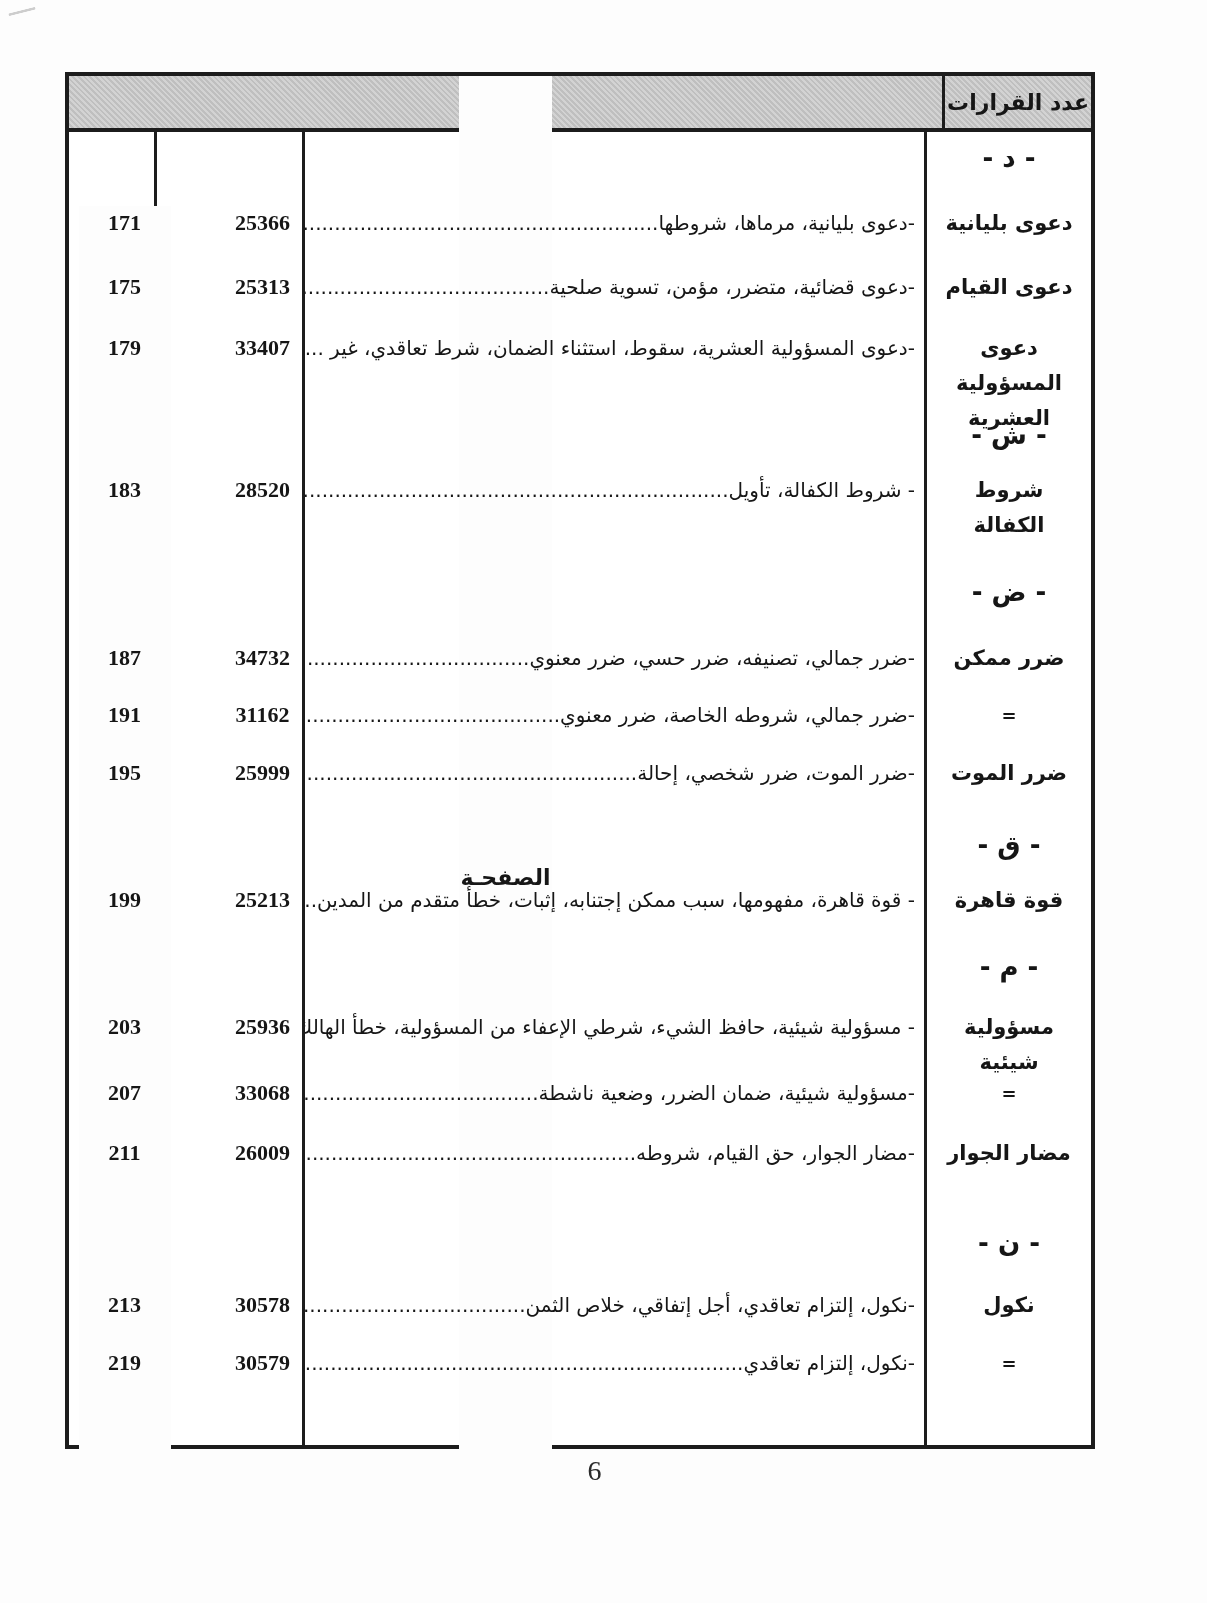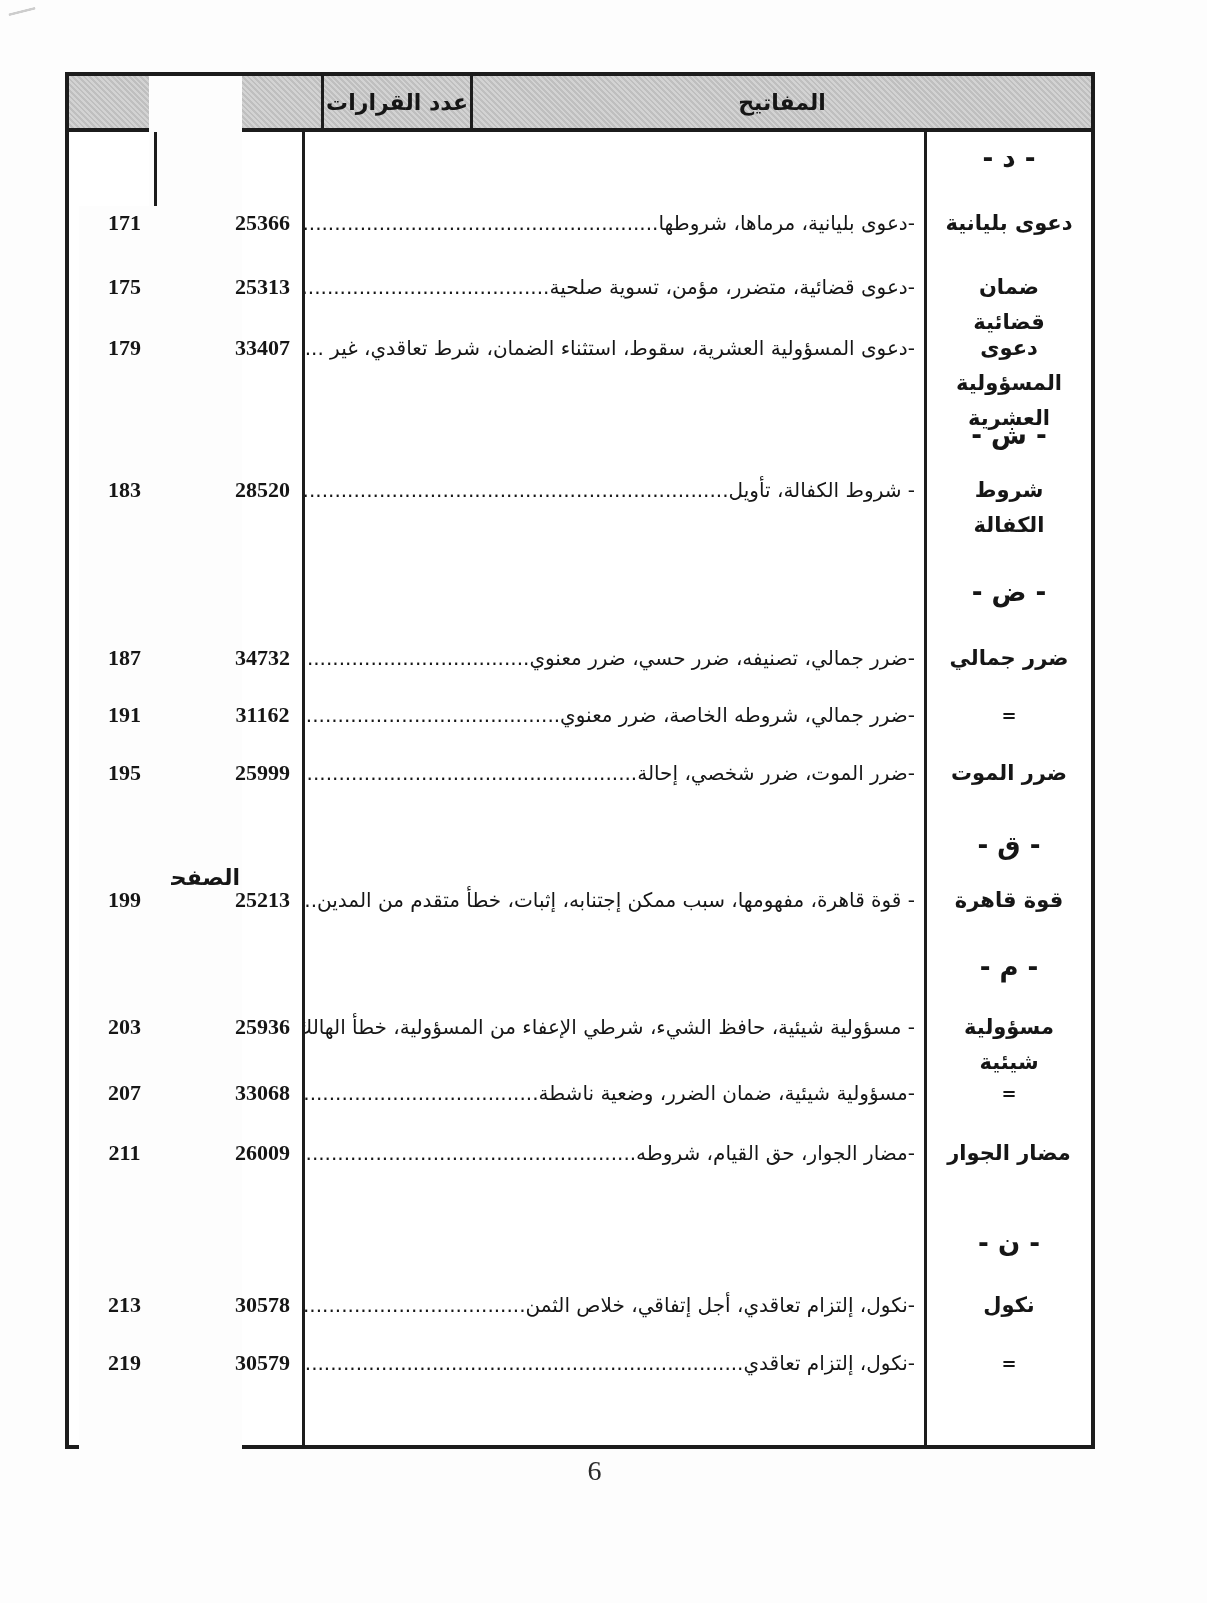--- a/index.html
+++ b/index.html
@@ -135,21 +135,20 @@
   }
 </style>
 </head>
 <body>
 
 <div class="page">
   <div class="artifact"></div>
 
   <div class="toc-table">
     <div class="thead">
-      <div class="th keys">المفاتيح</div>
       <div class="th decisions">عدد القرارات</div>
       <div class="th page">الصفحـة</div>
     </div>
 
     <div class="tbody">
       <div class="vline v1"></div>
       <div class="vline v2"></div>
       <div class="vline v3"></div>
 
       <div class="section-letter" style="top:8px">- د -</div>
@@ -160,42 +159,42 @@
       <div class="section-letter" style="top:1093px">- ن -</div>
 
       <div class="trow" style="top:74px">
         <div class="td subject">دعوى بليانية</div>
         <div class="td keys">-دعوى بليانية، مرماها، شروطها.....................................................................</div>
         <div class="td decisions">25366</div>
         <div class="td page">171</div>
       </div>
 
       <div class="trow" style="top:138px">
-        <div class="td subject">ضمان قضائية</div>
+        <div class="td subject">دعوى القيام</div>
         <div class="td keys">-دعوى قضائية، متضرر، مؤمن، تسوية صلحية.......................................................</div>
         <div class="td decisions">25313</div>
         <div class="td page">175</div>
       </div>
 
       <div class="trow" style="top:199px">
         <div class="td subject">دعوى المسؤولية العشرية</div>
         <div class="td keys">-دعوى المسؤولية العشرية، سقوط، استثناء الضمان، شرط تعاقدي، غير ........</div>
         <div class="td decisions">33407</div>
         <div class="td page">179</div>
       </div>
 
       <div class="trow" style="top:341px">
         <div class="td subject">شروط الكفالة</div>
         <div class="td keys">- شروط الكفالة، تأويل.............................................................................</div>
         <div class="td decisions">28520</div>
         <div class="td page">183</div>
       </div>
 
       <div class="trow" style="top:509px">
-        <div class="td subject">ضرر جمالي</div>
+        <div class="td subject">ضرر ممكن</div>
         <div class="td keys">-ضرر جمالي، تصنيفه، ضرر حسي، ضرر معنوي...................................................</div>
         <div class="td decisions">34732</div>
         <div class="td page">187</div>
       </div>
 
       <div class="trow" style="top:566px">
         <div class="td subject eq">=</div>
         <div class="td keys">-ضرر جمالي، شروطه الخاصة، ضرر معنوي.......................................................</div>
         <div class="td decisions">31162</div>
         <div class="td page">191</div>

